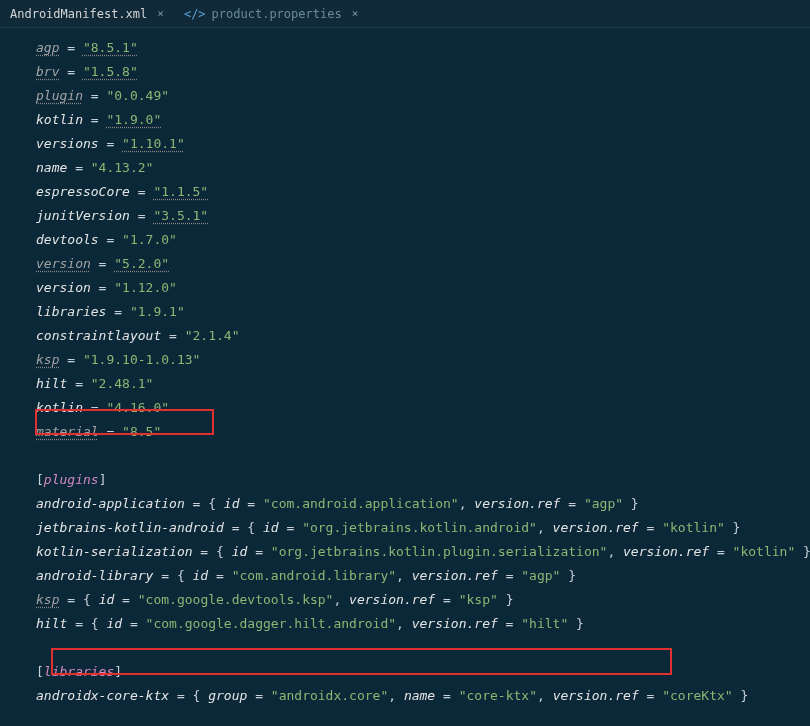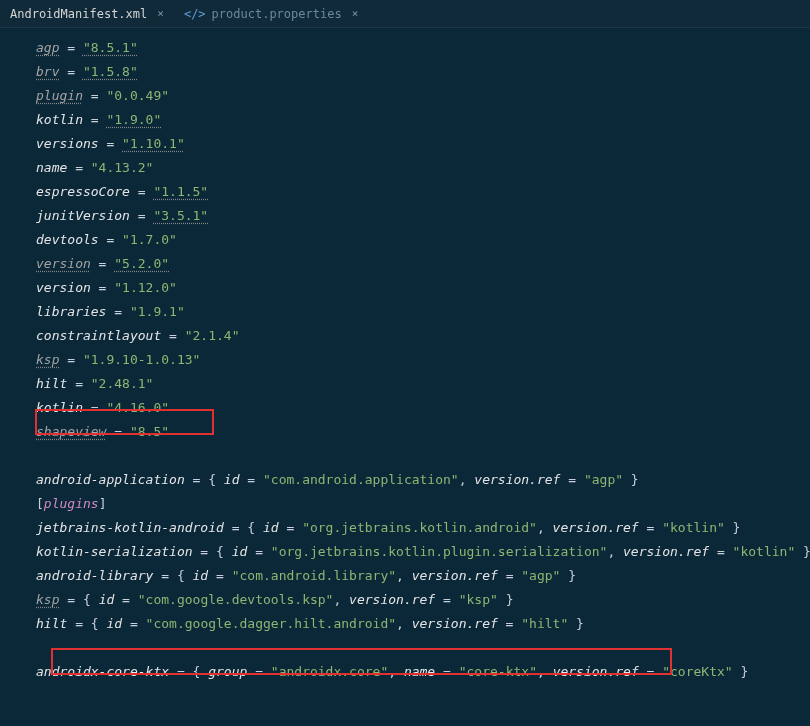--- a/index.html
+++ b/index.html
@@ -107,33 +107,34 @@
     <div class="line"><span class="key">espressoCore</span><span class="eq"> = </span><span class="str-dotted">"1.1.5"</span></div>
     <div class="line"><span class="key">junitVersion</span><span class="eq"> = </span><span class="str-dotted">"3.5.1"</span></div>
     <div class="line"><span class="key">devtools</span><span class="eq"> = </span><span class="str">"1.7.0"</span></div>
     <div class="line"><span class="key-dotted">version</span><span class="eq"> = </span><span class="str-dotted">"5.2.0"</span></div>
     <div class="line"><span class="key">version</span><span class="eq"> = </span><span class="str">"1.12.0"</span></div>
     <div class="line"><span class="key">libraries</span><span class="eq"> = </span><span class="str">"1.9.1"</span></div>
     <div class="line"><span class="key">constraintlayout</span><span class="eq"> = </span><span class="str">"2.1.4"</span></div>
     <div class="line"><span class="key-dotted">ksp</span><span class="eq"> = </span><span class="str">"1.9.10-1.0.13"</span></div>
     <div class="line"><span class="key">hilt</span><span class="eq"> = </span><span class="str">"2.48.1"</span></div>
     <div class="line"><span class="key">kotlin</span><span class="eq"> = </span><span class="str">"4.16.0"</span></div>
-    <div class="line"><span class="key-dotted">shapeview</span><span class="eq"> = </span><span class="str">"8.5"</span></div>
+    <div class="line"><span class="key-dotted">material</span><span class="eq"> = </span><span class="str">"8.5"</span></div>
 
     <div class="line"></div>
 
+    <div class="line"><span class="brace">[</span><span class="sect">plugins</span><span class="brace">]</span></div>
+
     <div class="line"><span class="key">android-application</span><span class="brace"> = { </span><span class="key">id</span><span class="eq"> = </span><span class="str">"com.android.application"</span><span class="brace">, </span><span class="key">version.ref</span><span class="eq"> = </span><span class="str">"agp"</span><span class="brace"> }</span></div>
-
-    <div class="line"><span class="brace">[</span><span class="sect">plugins</span><span class="brace">]</span></div>
     <div class="line"><span class="key">jetbrains-kotlin-android</span><span class="brace"> = { </span><span class="key">id</span><span class="eq"> = </span><span class="str">"org.jetbrains.kotlin.android"</span><span class="brace">, </span><span class="key">version.ref</span><span class="eq"> = </span><span class="str">"kotlin"</span><span class="brace"> }</span></div>
     <div class="line"><span class="key">kotlin-serialization</span><span class="brace"> = { </span><span class="key">id</span><span class="eq"> = </span><span class="str">"org.jetbrains.kotlin.plugin.serialization"</span><span class="brace">, </span><span class="key">version.ref</span><span class="eq"> = </span><span class="str">"kotlin"</span><span class="brace"> }</span></div>
     <div class="line"><span class="key">android-library</span><span class="brace"> = { </span><span class="key">id</span><span class="eq"> = </span><span class="str">"com.android.library"</span><span class="brace">, </span><span class="key">version.ref</span><span class="eq"> = </span><span class="str">"agp"</span><span class="brace"> }</span></div>
     <div class="line"><span class="key-dotted">ksp</span><span class="brace"> = { </span><span class="key">id</span><span class="eq"> = </span><span class="str">"com.google.devtools.ksp"</span><span class="brace">, </span><span class="key">version.ref</span><span class="eq"> = </span><span class="str">"ksp"</span><span class="brace"> }</span></div>
     <div class="line"><span class="key">hilt</span><span class="brace"> = { </span><span class="key">id</span><span class="eq"> = </span><span class="str">"com.google.dagger.hilt.android"</span><span class="brace">, </span><span class="key">version.ref</span><span class="eq"> = </span><span class="str">"hilt"</span><span class="brace"> }</span></div>
 
     <div class="line"></div>
 
+    <div class="line"><span class="brace">[</span><span class="sect">libraries</span><span class="brace">]</span></div>
 
     <div class="line"><span class="key">androidx-core-ktx</span><span class="brace"> = { </span><span class="key">group</span><span class="eq"> = </span><span class="str">"androidx.core"</span><span class="brace">, </span><span class="key">name</span><span class="eq"> = </span><span class="str">"core-ktx"</span><span class="brace">, </span><span class="key">version.ref</span><span class="eq"> = </span><span class="str">"coreKtx"</span><span class="brace"> }</span></div>
 
   </div>
 
 </div>
 
 </body></html>

